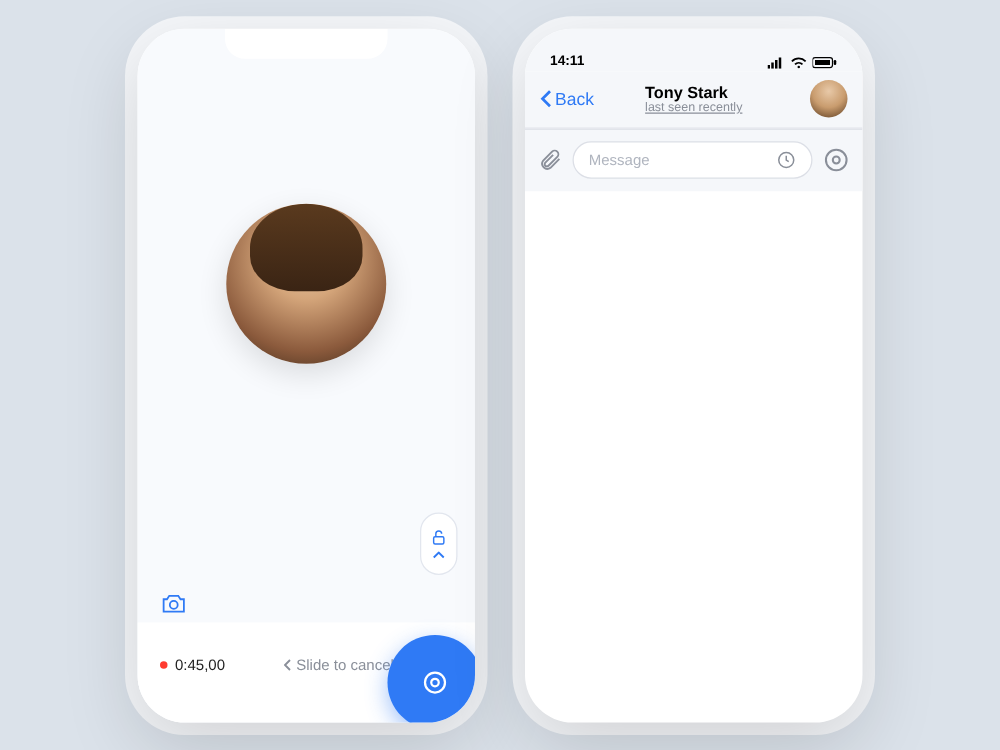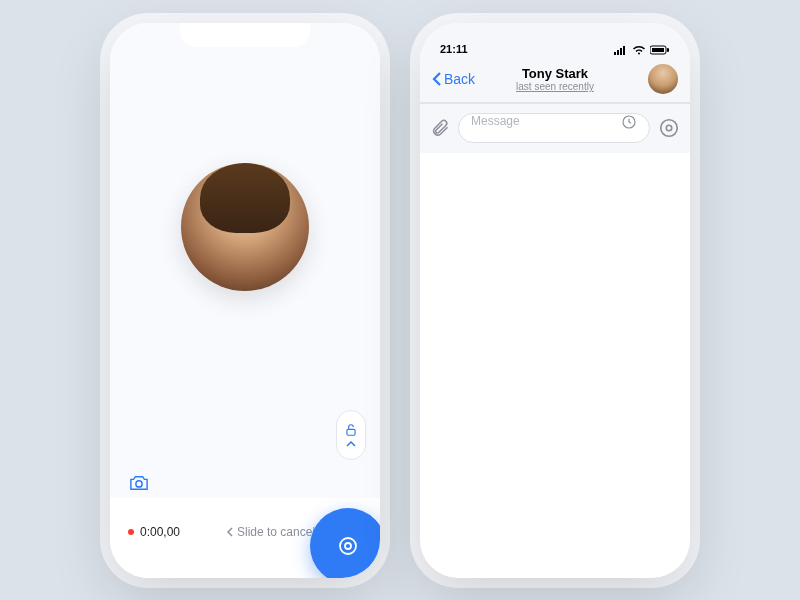--- a/index.html
+++ b/index.html
@@ -167,21 +167,20 @@
     display: flex;
     align-items: center;
     color: #2f7af5;
     font-size: 14px;
     gap: 2px;
   }
   .header-center {
     position: absolute;
     left: 50%;
     transform: translateX(-50%);
-    text-align: center;
   }
   .contact-name { font-size: 13px; font-weight: 600; color: #000; }
   .contact-status { font-size: 10px; color: #8a8f99; text-decoration: underline; }
   .avatar {
     margin-left: auto;
     width: 30px;
     height: 30px;
     border-radius: 50%;
     background: radial-gradient(circle at 50% 30%, #e8c9a8 0%, #c99c6e 50%, #5a3a1e 100%);
   }
@@ -216,20 +215,21 @@
   .msg-field {
     flex: 1;
     height: 30px;
     background: #fff;
     border: 1px solid #dcdfe6;
     border-radius: 15px;
     padding: 0 12px;
     font-size: 12px;
     color: #b0b5bf;
     display: flex;
+    align-items: center;
     justify-content: space-between;
   }
   svg { display: block; }
 </style>
 </head>
 <body>
 
 <div class="phone">
   <div class="notch"></div>
   <div class="rec-screen">
@@ -251,21 +251,21 @@
 
     <div class="cam-flip">
       <svg width="22" height="18" viewBox="0 0 24 20" fill="none" stroke="#2f7af5" stroke-width="1.6">
         <path d="M3 6h3l2-3h8l2 3h3v11H3z"></path>
         <circle cx="12" cy="11" r="3.5"></circle>
       </svg>
     </div>
 
     <div class="rec-bar">
       <span class="rec-dot"></span>
-      <span class="timer">0:00,00</span>
+      <span class="timer">0:45,00</span>
       <div class="slide">
         <span>
           <svg width="6" height="10" viewBox="0 0 6 10" fill="none" stroke="#8a8f99" stroke-width="1.5">
               <path d="M5 1L1 5l4 4"></path>
             </svg>
         </span>
         <span>Slide to cancel</span>
       </div>
       <div class="send-btn">
         <span>
@@ -277,21 +277,21 @@
       </div>
     </div>
   </div>
 </div>
 
 <div class="phone right">
   <div class="notch"></div>
   <div class="chat-screen">
 
     <div class="status-bar">
-      <span>21:11</span>
+      <span>14:11</span>
       <div class="status-icons">
         <span>
           <svg width="14" height="10" viewBox="0 0 14 10">
               <rect x="0" y="7" width="2" height="3" fill="#000"></rect>
               <rect x="3" y="5" width="2" height="5" fill="#000"></rect>
               <rect x="6" y="3" width="2" height="7" fill="#000"></rect>
               <rect x="9" y="1" width="2" height="9" fill="#000"></rect>
             </svg>
         </span>
         <span>

